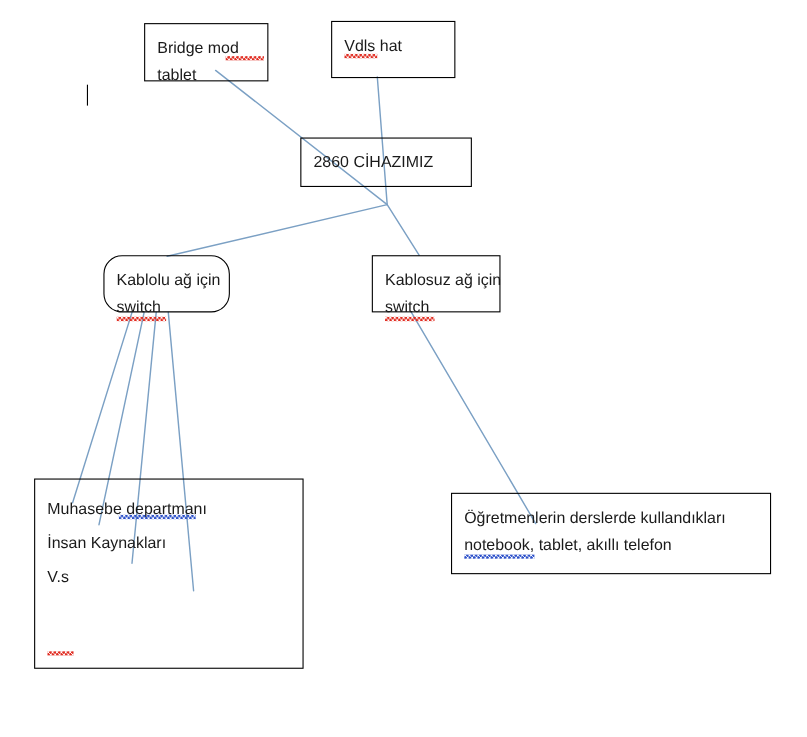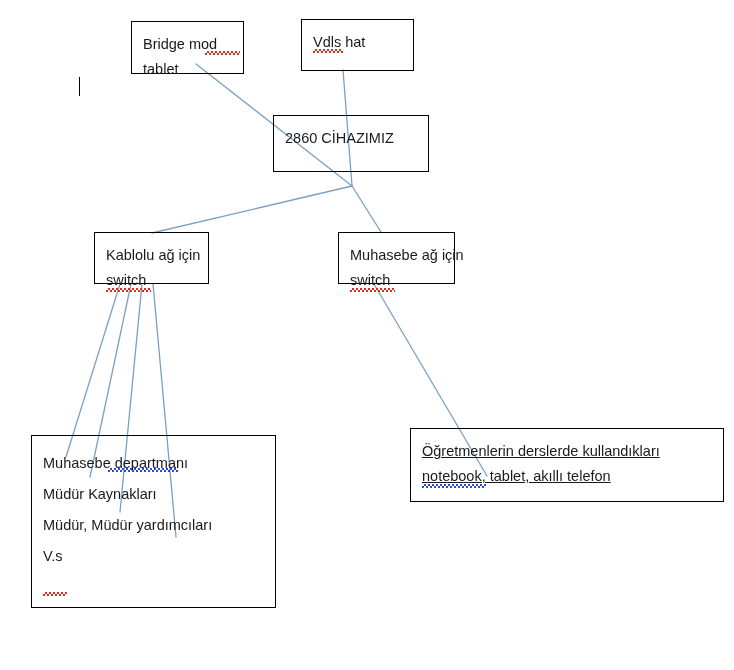--- a/index.html
+++ b/index.html
@@ -104,44 +104,43 @@
     <span class="line-text"><span>Bridge mod</span></span>
     <span class="line-text">tablet</span>
     <span class="sq-red" style="position:absolute; left:73px; top:12px; width:35px; height:18px;"></span>
   </div>
 
   <div class="node" style="left:301px; top:19px; width:113px; height:52px;">
     <span class="line-text">Vdls hat</span>
     <span class="sq-red" style="position:absolute; left:11px; top:12px; width:30px; height:18px;"></span>
   </div>
 
-  <div class="node" style="left:273px; top:115px; width:156px; height:57px;">
+  <div class="node" style="left:273px; top:125px; width:156px; height:45px;">
     <span class="line-text">2860 CİHAZIMIZ</span>
   </div>
 
-  <div class="node" style="left:94px; top:232px; width:115px; height:52px;">
+  <div class="node" style="left:94px; top:232px; width:115px; height:52px;border-radius:17px;">
     <span class="line-text">Kablolu ağ için</span>
     <span class="line-text">switch</span>
     <span class="sq-red" style="position:absolute; left:11px; top:38px; width:45px; height:18px;"></span>
   </div>
 
   <div class="node" style="left:338px; top:232px; width:117px; height:52px;">
-    <span class="line-text">Muhasebe ağ için</span>
+    <span class="line-text">Kablosuz ağ için</span>
     <span class="line-text">switch</span>
     <span class="sq-red" style="position:absolute; left:11px; top:38px; width:45px; height:18px;"></span>
   </div>
 
   <div class="node list-node" style="left:31px; top:435px; width:245px; height:173px;">
     <span class="line-text">Muhasebe departmanı</span>
-    <span class="line-text">Müdür Kaynakları</span>
-    <span class="line-text">Müdür, Müdür yardımcıları</span>
+    <span class="line-text">İnsan Kaynakları</span>
     <span class="line-text">V.s</span>
     <span class="sq-blue" style="position:absolute; left:76px; top:15px; width:70px; height:18px;"></span>
     <span class="sq-red" style="position:absolute; left:11px; top:139px; width:24px; height:18px;"></span>
   </div>
 
-  <div class="node" style="left:410px; top:428px; width:314px; height:74px;text-decoration:underline;">
+  <div class="node" style="left:410px; top:448px; width:291px; height:74px;">
     <span class="line-text">Öğretmenlerin derslerde kullandıkları</span>
     <span class="line-text">notebook, tablet, akıllı telefon</span>
     <span class="sq-blue" style="position:absolute; left:11px; top:38px; width:64px; height:18px;"></span>
   </div>
 
 </div>
 
 </body></html>

